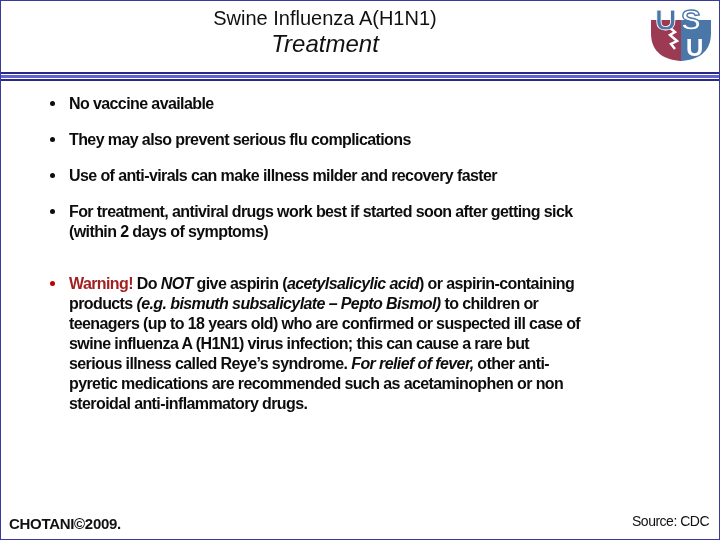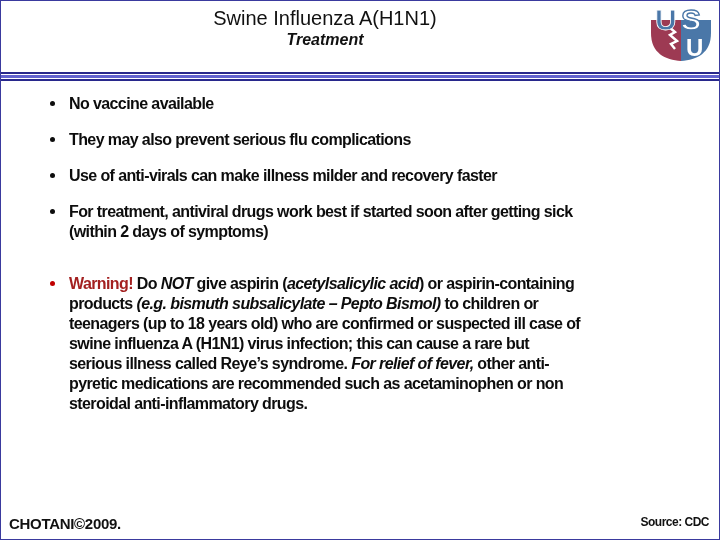--- a/index.html
+++ b/index.html
@@ -18,21 +18,21 @@
     position:absolute;top:6px;left:0;width:648px;
     text-align:center;
   }
   .titles h1{
     margin:0;
     font-size:20px;font-weight:400;color:#111;
     letter-spacing:0px;line-height:1.1;
   }
   .titles h2{
     margin:2px 0 0 0;
-    font-size:16px;font-weight:700;font-style:italic;color:#111;
+    font-size:24px;font-weight:400;font-style:italic;color:#111;
     line-height:1.1;
   }
   .logo{position:absolute;top:2px;right:6px;}
   
   .rule{position:absolute;top:71px;left:0;width:720px;}
   .rule .r-thin{height:2px;background:#28288c;}
   .rule .r-gap{height:1px;background:#ffffff;}
   .rule .r-thick{height:3px;background:#6363cf;}
   
   .content{position:absolute;top:93px;left:0;width:638px;}
@@ -66,21 +66,21 @@
   li.warning{max-width:585px;margin-top:32px;}
   li.warning .red-label, .seg-red{color:#a32020;}
   .i{font-style:italic;}
   
   .footer-left{
     position:absolute;left:8px;bottom:7px;
     font-size:15px;font-weight:700;letter-spacing:-0.3px;color:#111;
   }
   .footer-right{
     position:absolute;right:10px;bottom:10px;
-    font-size:12px;font-weight:700;letter-spacing:-0.5px;color:#111;
+    font-size:14px;font-weight:400;letter-spacing:-0.5px;color:#111;
   }
 </style>
 </head>
 <body>
 
 <div class="slide">
 
   <div class="titles">
     <h1>Swine Influenza A(H1N1)</h1>
     <h2>Treatment</h2>

